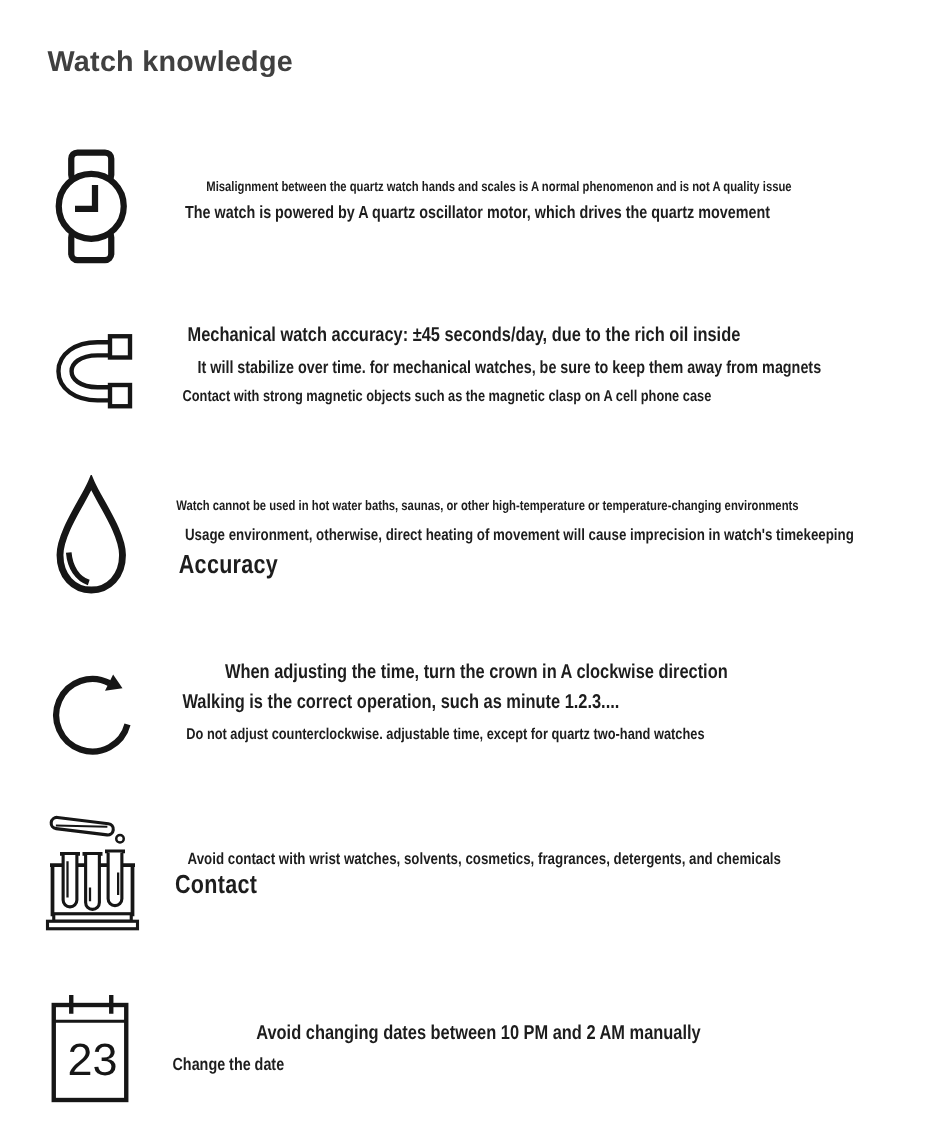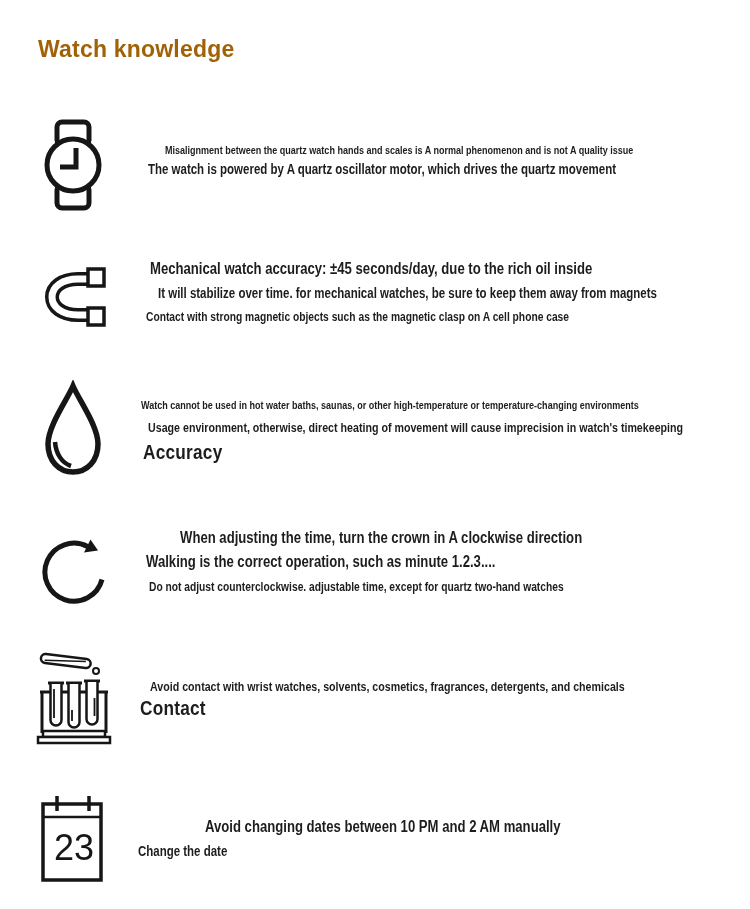--- a/index.html
+++ b/index.html
@@ -6,21 +6,21 @@
   .page{
     position:relative;
     width:750px;height:909px;
     background:#ffffff;
     overflow:hidden;
     font-family:"Liberation Sans",sans-serif;
     color:#1b1b1b;
   }
   .title{
     position:absolute;left:38px;top:36px;margin:0;
-    font-size:23px;font-weight:700;color:#a16207;
+    font-size:23px;font-weight:700;color:#404040;
     letter-spacing:0.2px;white-space:nowrap;
   }
   .icon{position:absolute;}
   .line{
     position:absolute;
     white-space:nowrap;
     font-weight:700;
     line-height:1.15;
     transform:scaleX(0.82);
     transform-origin:0 0;

